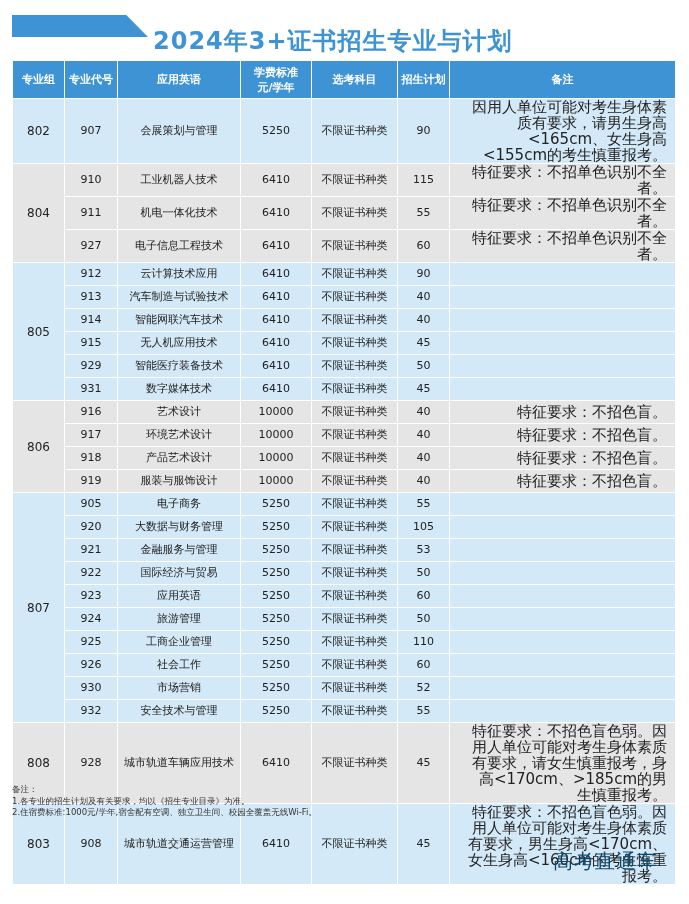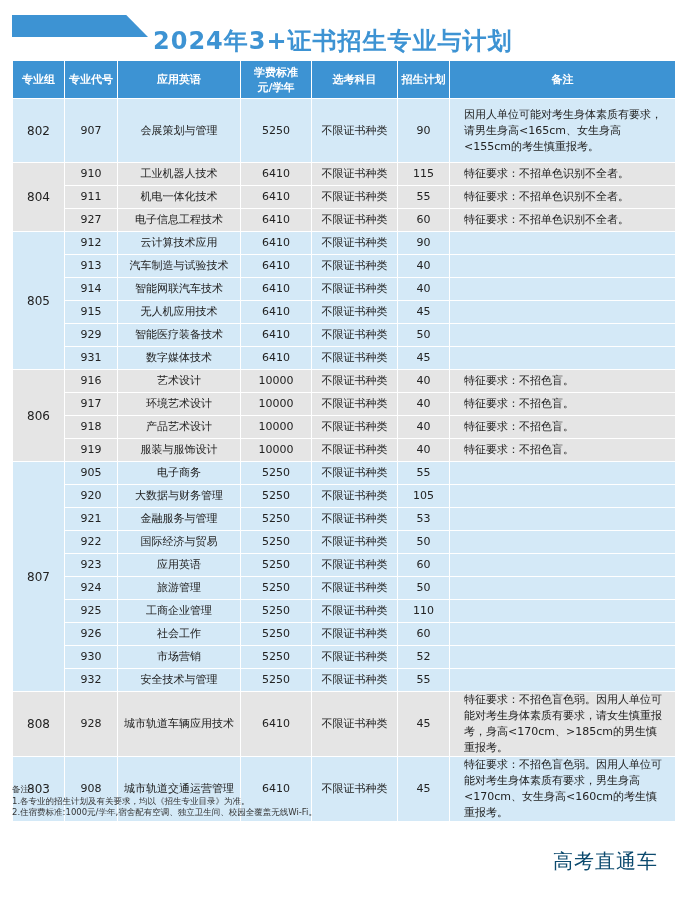--- a/index.html
+++ b/index.html
@@ -9,21 +9,21 @@
                background:#3d93d3; clip-path:polygon(0 0, 84% 0, 100% 100%, 0 100%); }
   .title { position:absolute; left:153px; top:9px; font-size:24px; font-weight:bold;
            color:#3d93d3; letter-spacing:1px; white-space:nowrap;margin-top:16px; }
   table { position:absolute; left:12px; top:60px; width:663px; border-collapse:collapse;
           table-layout:fixed; font-size:11px; }
   th, td { border:1px solid #ffffff; text-align:center; vertical-align:middle; padding:0; }
   th { background:#3d93d3; color:#ffffff; font-weight:bold; font-size:11px; height:37px; line-height:15px; }
   td { height:22px; line-height:14px; }
   tr.blue td { background:#d4e9f7; }
   tr.green td { background:#e5e5e5; }
-  td.note { text-align:left; padding-left:14px; padding-right:8px; font-size:11px; line-height:16px; }
+  td.note { text-align:right; padding-left:14px; padding-right:8px; font-size:15px; line-height:16px; }
   td.grp { font-size:12px; }
   .footer { position:absolute; left:12px; top:784px; font-size:8.5px; line-height:11.5px; color:#333; }
   .watermark { position:absolute; left:553px; top:848px; font-size:20px; color:#0c4a6e; letter-spacing:1px; }
 </style>
 </head>
 <body>
 
 <div class="title-bar"></div>
 <div class="title">2024年3+证书招生专业与计划</div>
 

